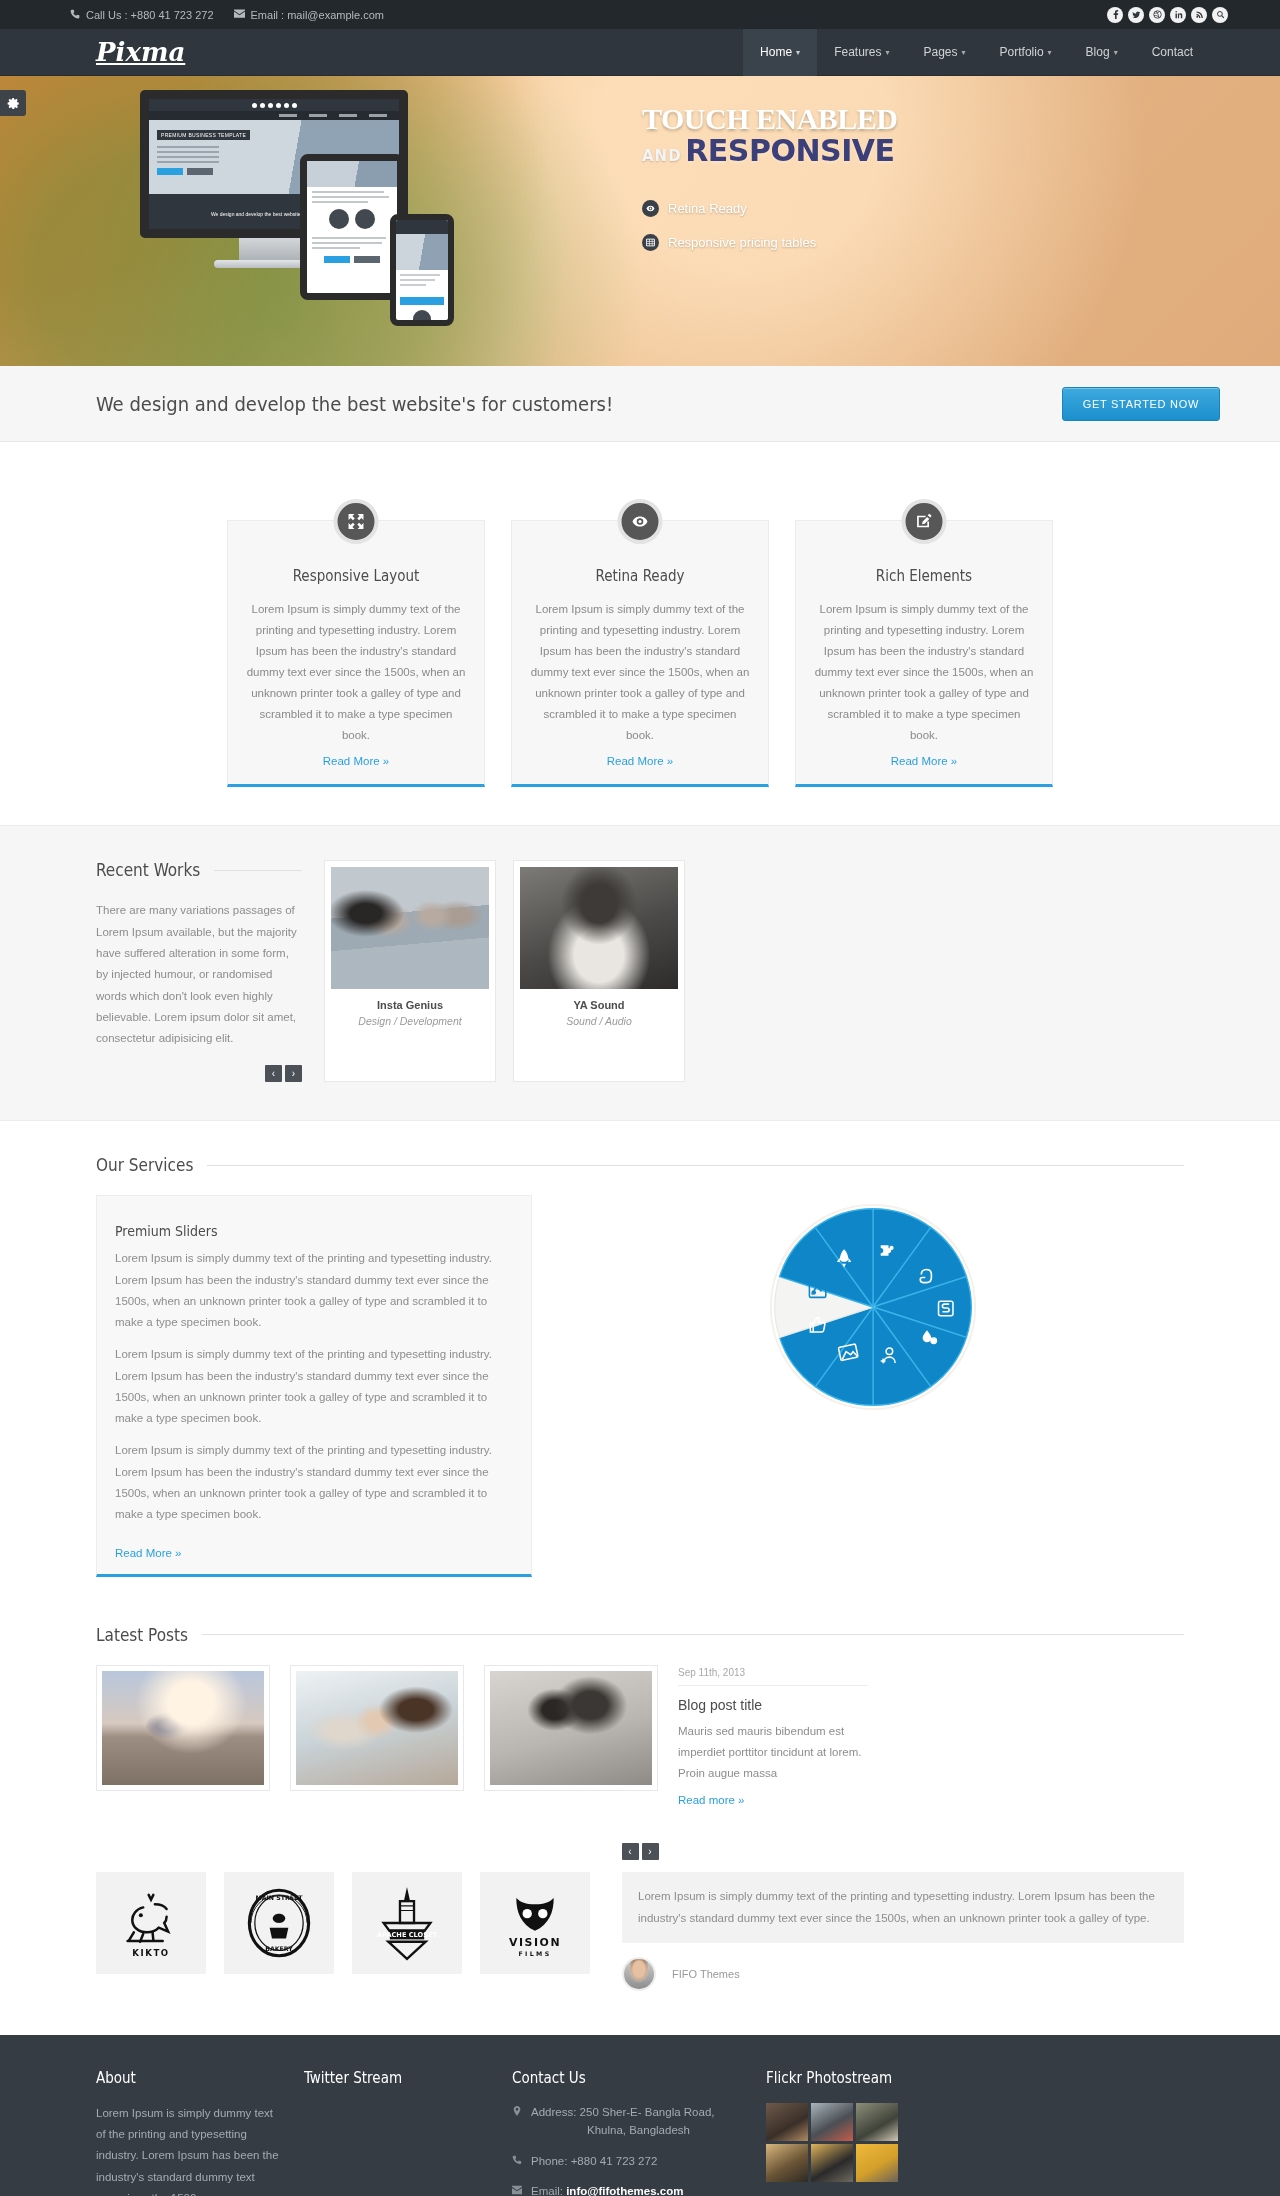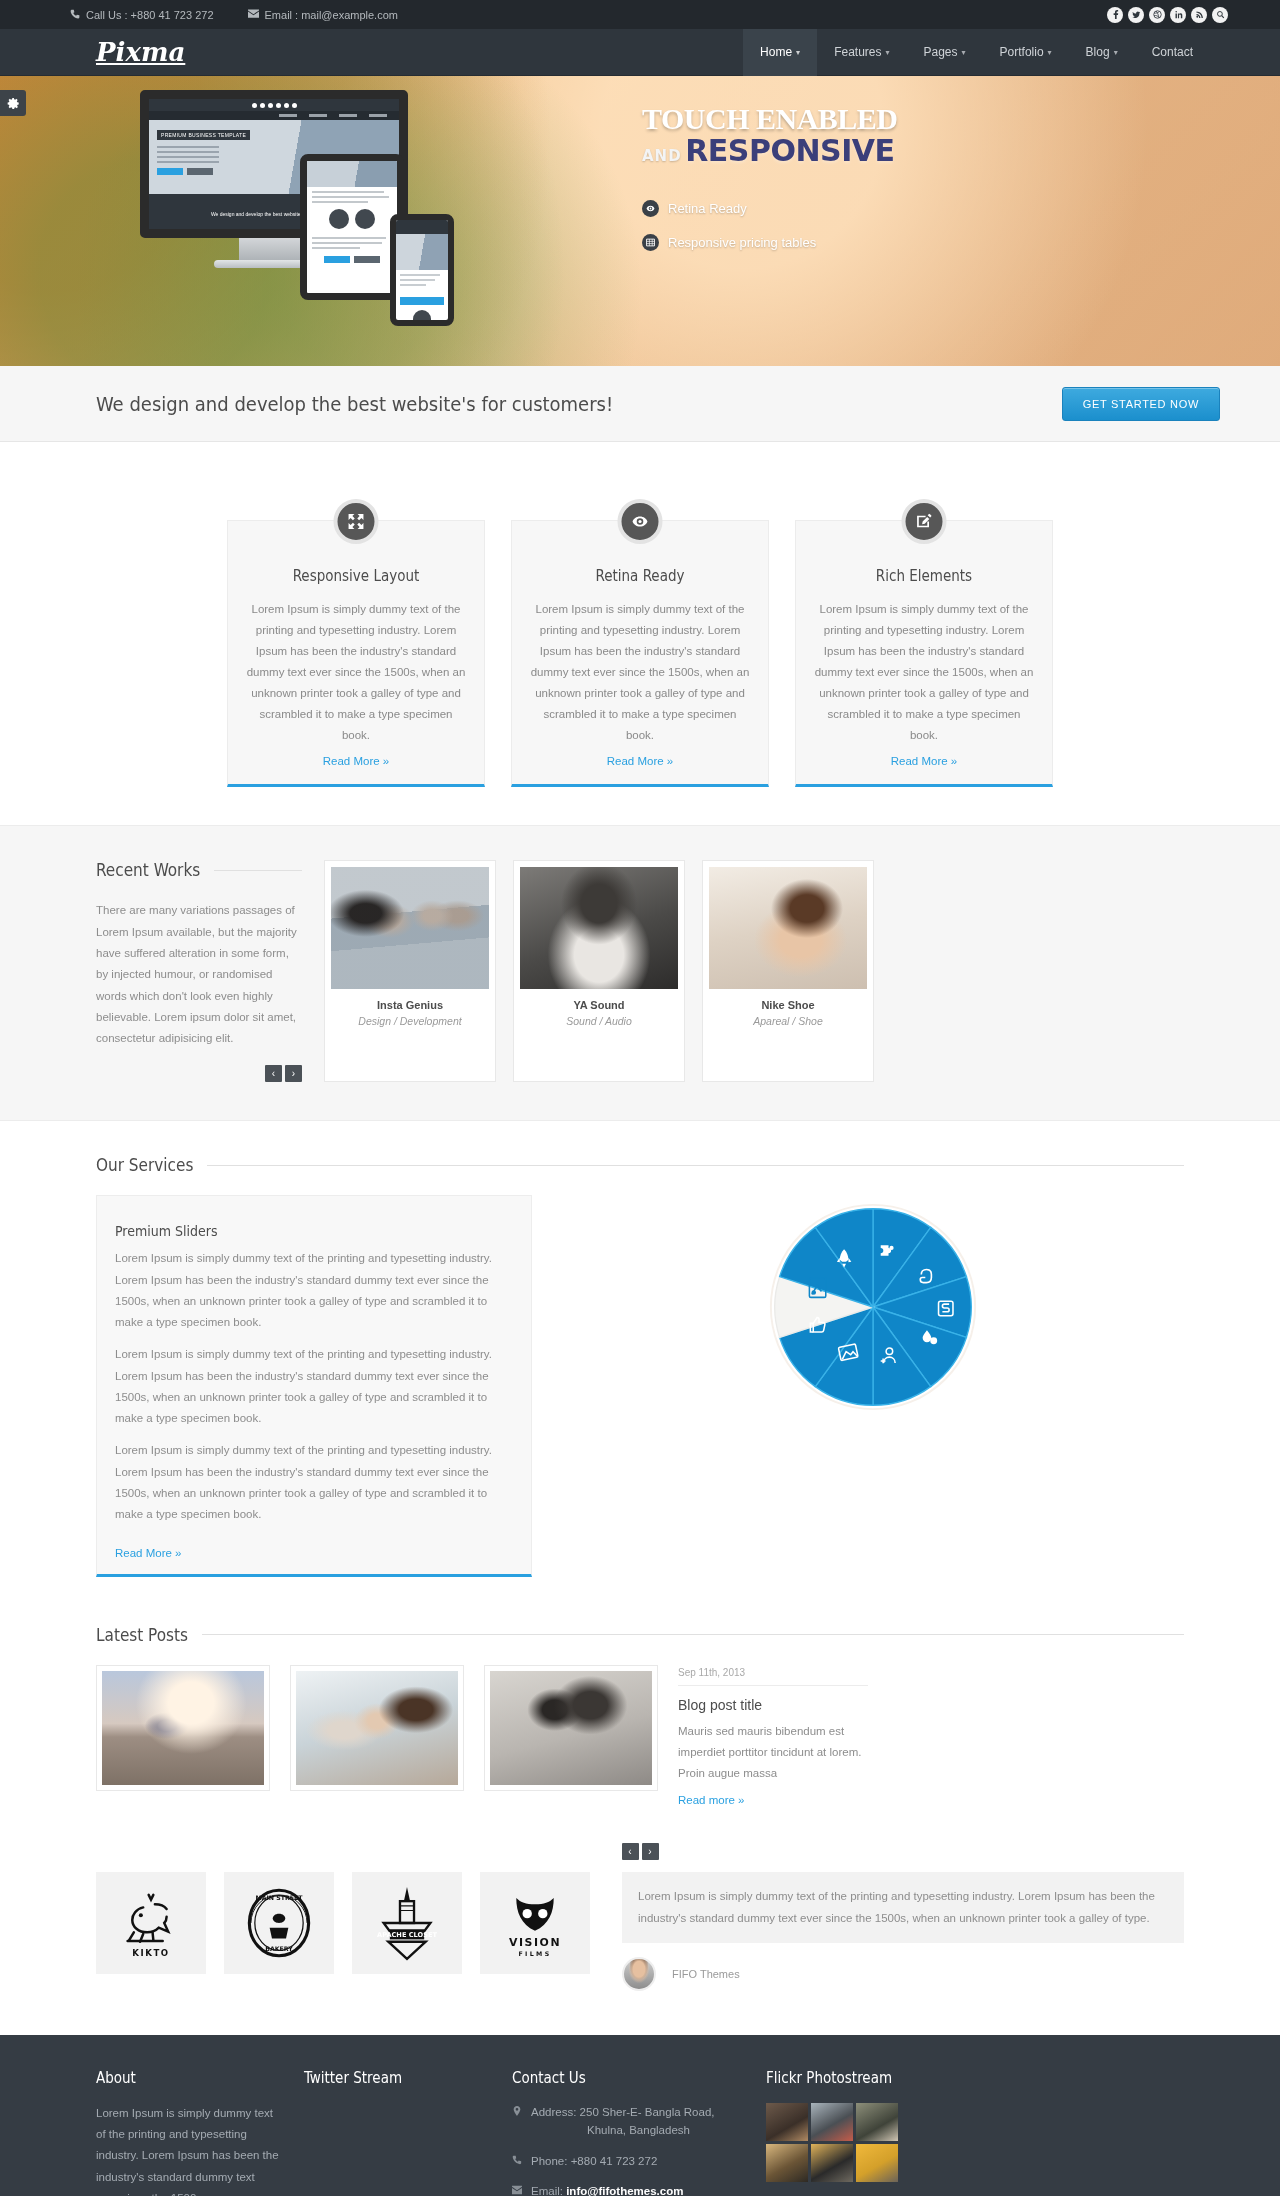--- a/index.html
+++ b/index.html
@@ -18,21 +18,21 @@
   .topbar {
     background: #23282d;
     height: 29px;
     display: flex;
     align-items: center;
     font-size: 11px;
     color: #b4b9bd;
     position: relative;
   }
   .topbar .container { display: flex; align-items: center; height: 29px; }
-  .topbar-left { display: flex; align-items: center; gap: 34px; margin-left: -60px; }
+  .topbar-left { display: flex; align-items: center; gap: 20px; margin-left: -60px; }
   .tb-item { display: flex; align-items: center; gap: 6px; white-space: nowrap; }
   .tb-ico { font-size: 10px; color: #b4b9bd; display:inline-block; }
   .topbar-right { margin-left: auto; display: flex; gap: 5px; align-items: center; margin-right: -78px;}
   .soc {
     width: 16px; height: 16px; border-radius: 50%;
     background: #f2f2f2; color: #23282d;
     display: flex; align-items: center; justify-content: center;
     font-size: 9px; font-weight: bold; line-height: 1;
   }
   .soc svg { width: 9px; height: 9px; fill: #2f363c; }
@@ -632,25 +632,20 @@
         <div class="works-items">
           <div class="work-card">
             <div class="work-thumb ph-office"></div>
             <div class="work-title">Insta Genius</div>
             <div class="work-cat">Design / Development</div>
           </div>
           <div class="work-card">
             <div class="work-thumb ph-man-dark"></div>
             <div class="work-title">YA Sound</div>
             <div class="work-cat">Sound / Audio</div>
-          </div>
-          <div class="work-card">
-            <div class="work-thumb ph-woman"></div>
-            <div class="work-title">Nike Shoe</div>
-            <div class="work-cat">Apareal / Shoe</div>
           </div>
         </div>
       </div>
     </div>
   </div>
 
   <div class="services">
     <div class="container">
       <div style="margin:0 -34px 18px">
         <div class="sec-head">

